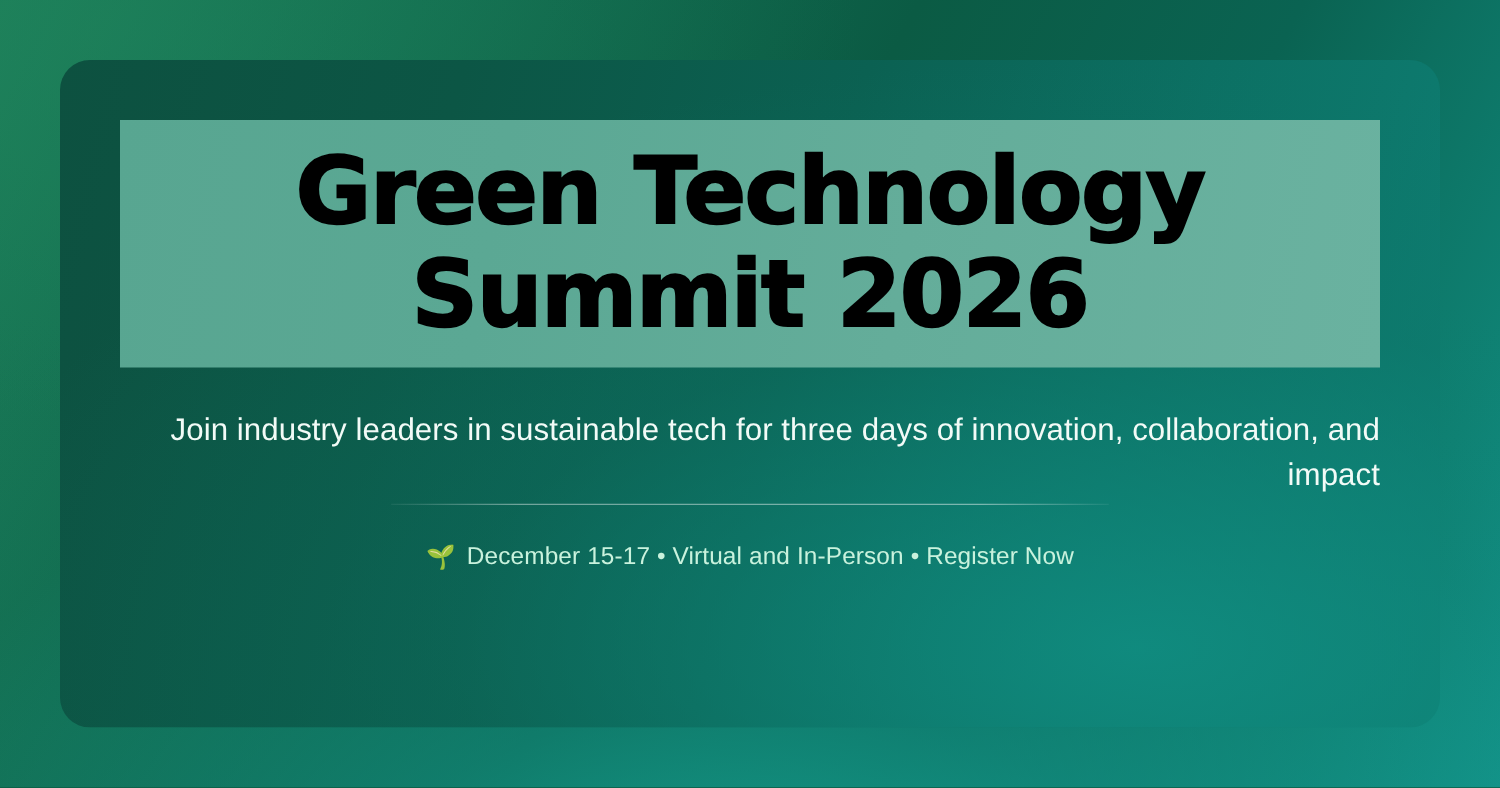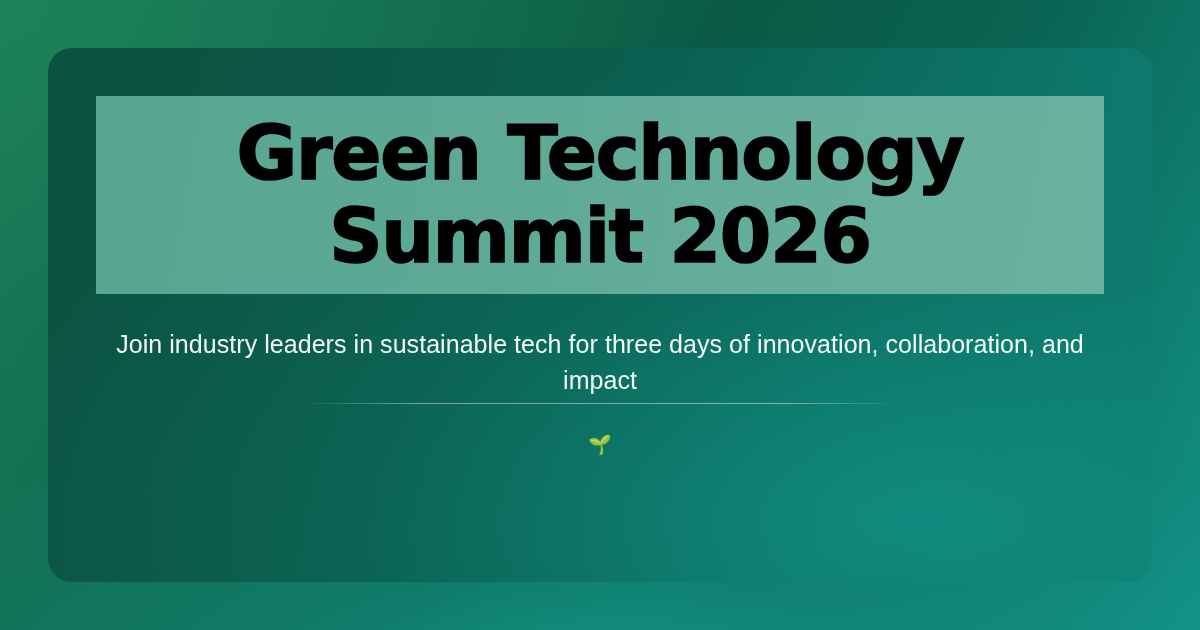--- a/index.html
+++ b/index.html
@@ -78,21 +78,21 @@
     -webkit-text-stroke: 1.6px #000000;
   }
 
   
   .subtitle {
     position: absolute;
     left: 48px;
     top: 278px;
     width: 1008px;
     margin: 0;
-    text-align: center;
+    text-align: right;
     color: #f2fbf7;
     font-family: "Liberation Sans", "DejaVu Sans", sans-serif;
     font-weight: 400;
     font-size: 25px;
     line-height: 1.45;
     letter-spacing: 0.05px;
   }
 
   
   .divider {
@@ -141,17 +141,18 @@
     <div class="title-banner">
       <h1 class="title-text"><span>Green Technology</span><br><span>Summit 2026</span></h1>
     </div>
 
     <p class="subtitle">Join industry leaders in sustainable tech for three days of innovation, collaboration, and impact</p>
 
     <div class="divider"></div>
 
     <div class="meta-row">
       <span class="meta-icon">🌱</span>
+      <span class="meta-text">December 15-17 • Virtual and In-Person • Register Now</span>
     </div>
 
   </div>
 
 </div>
 
 </body></html>

